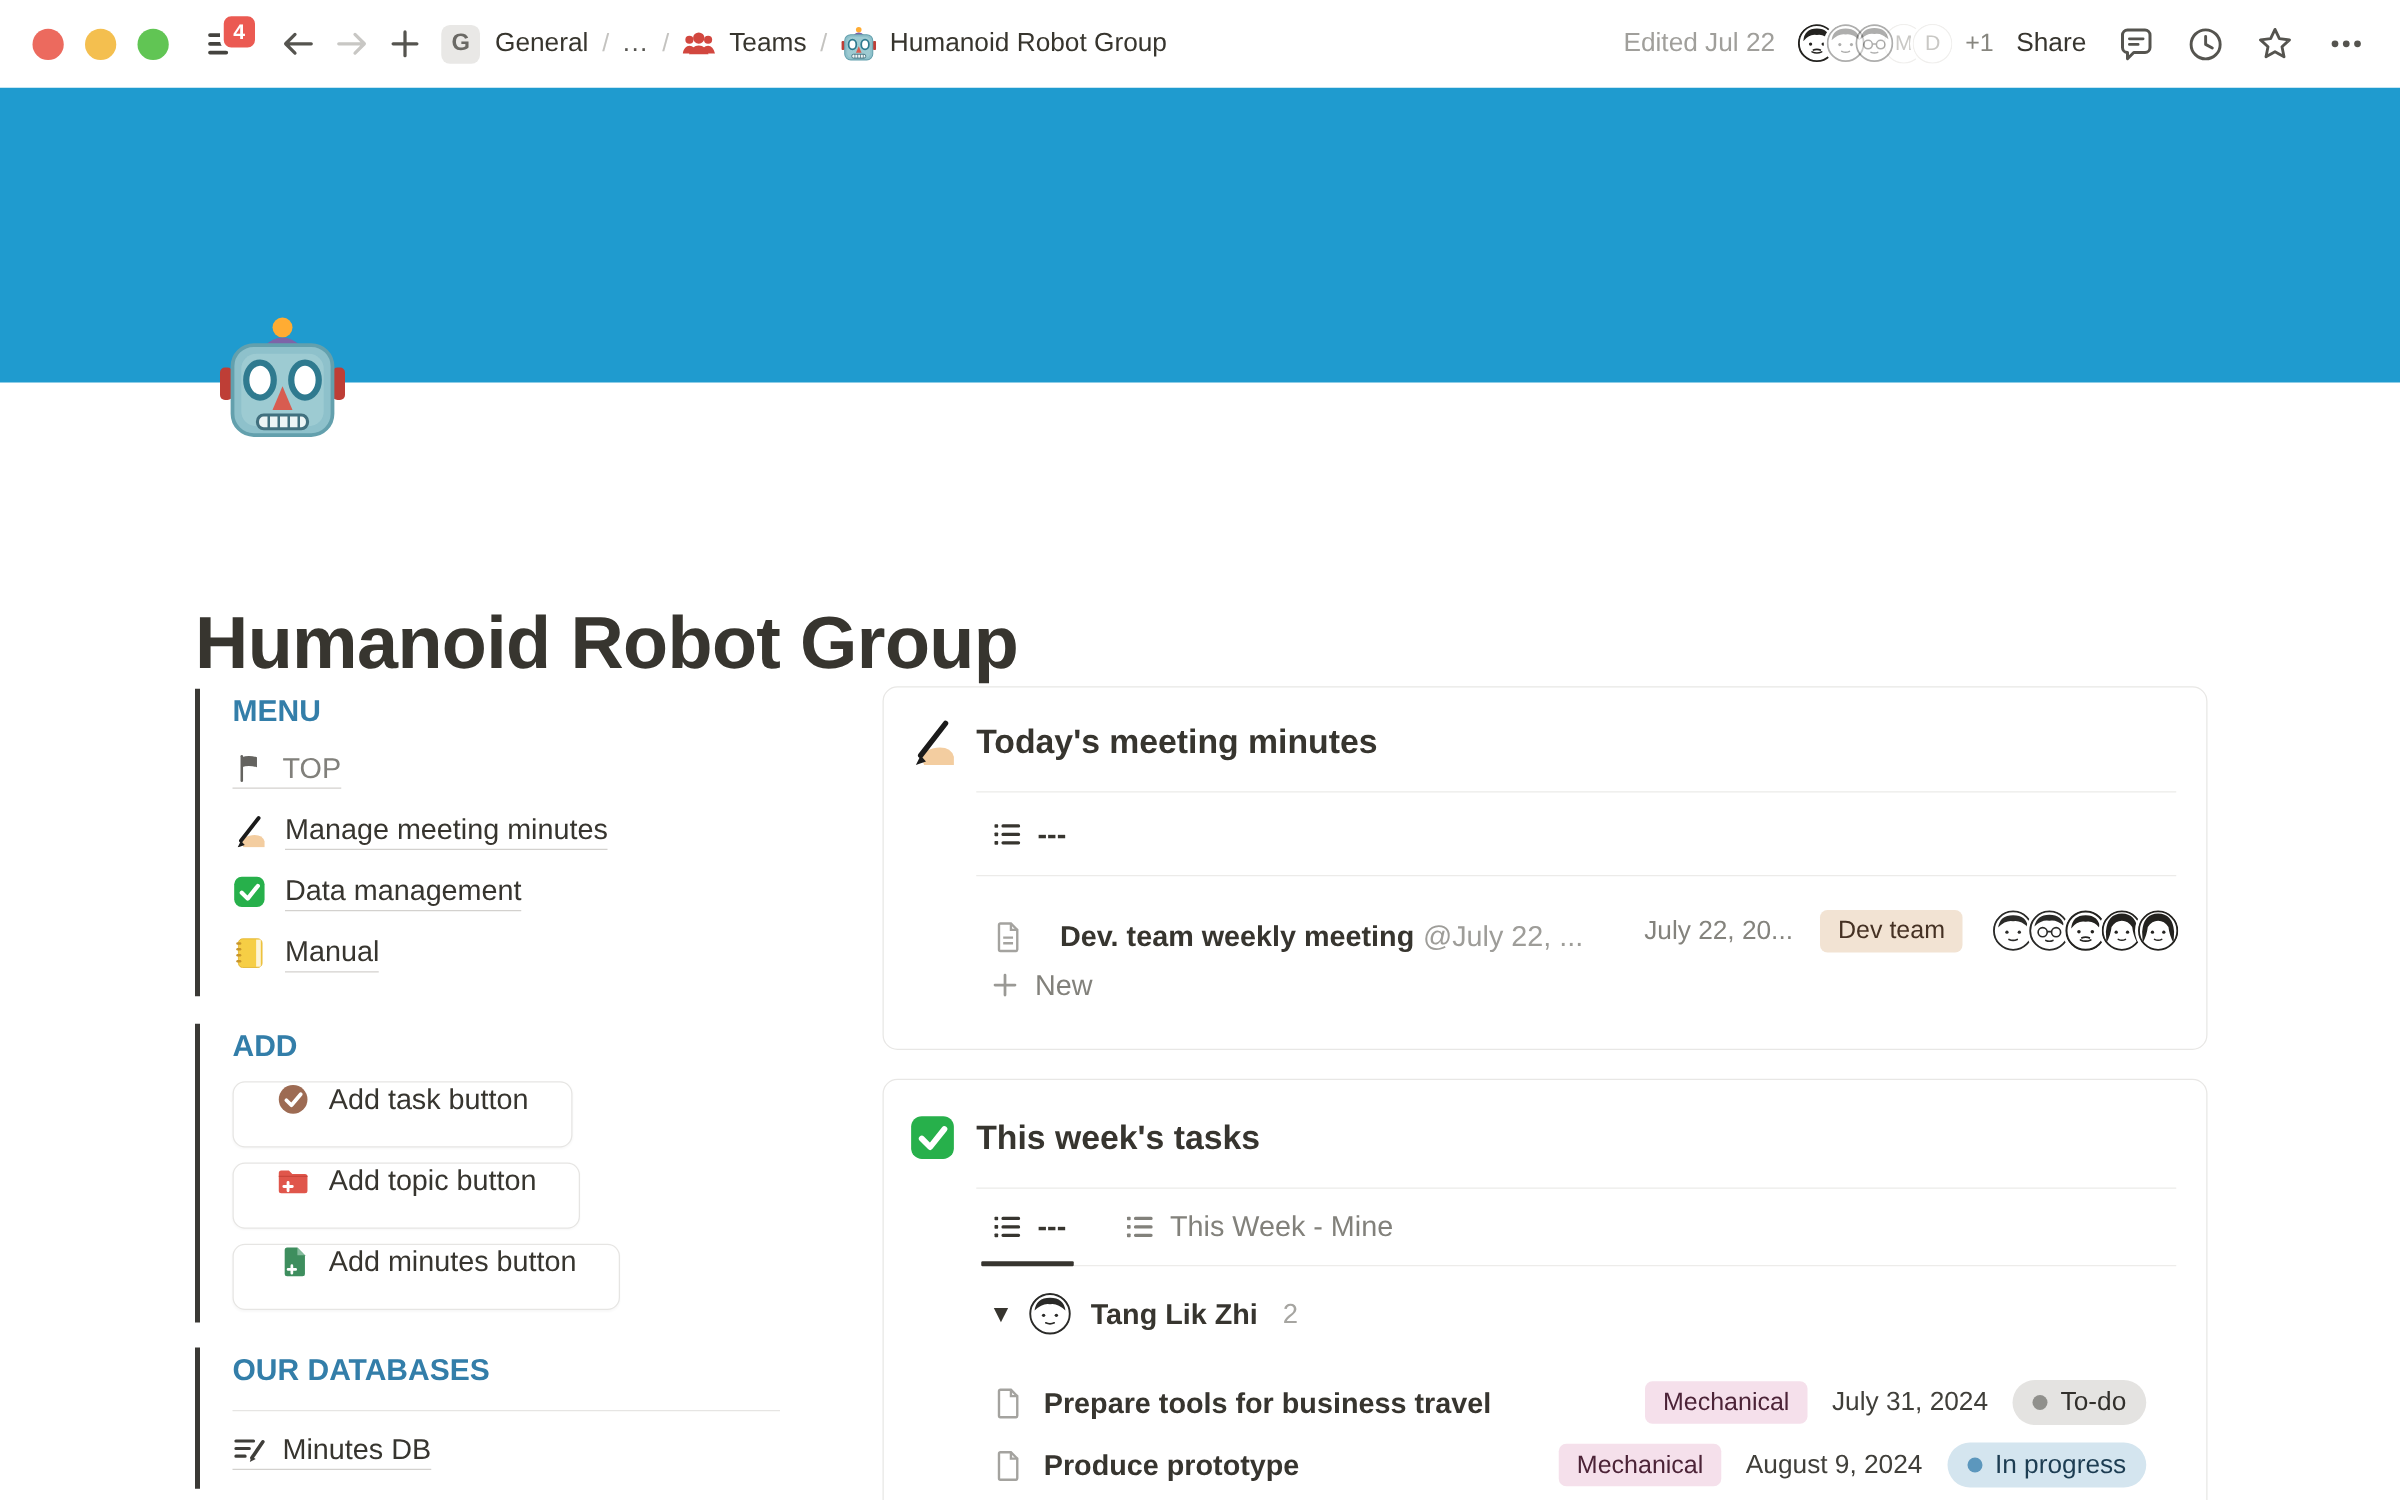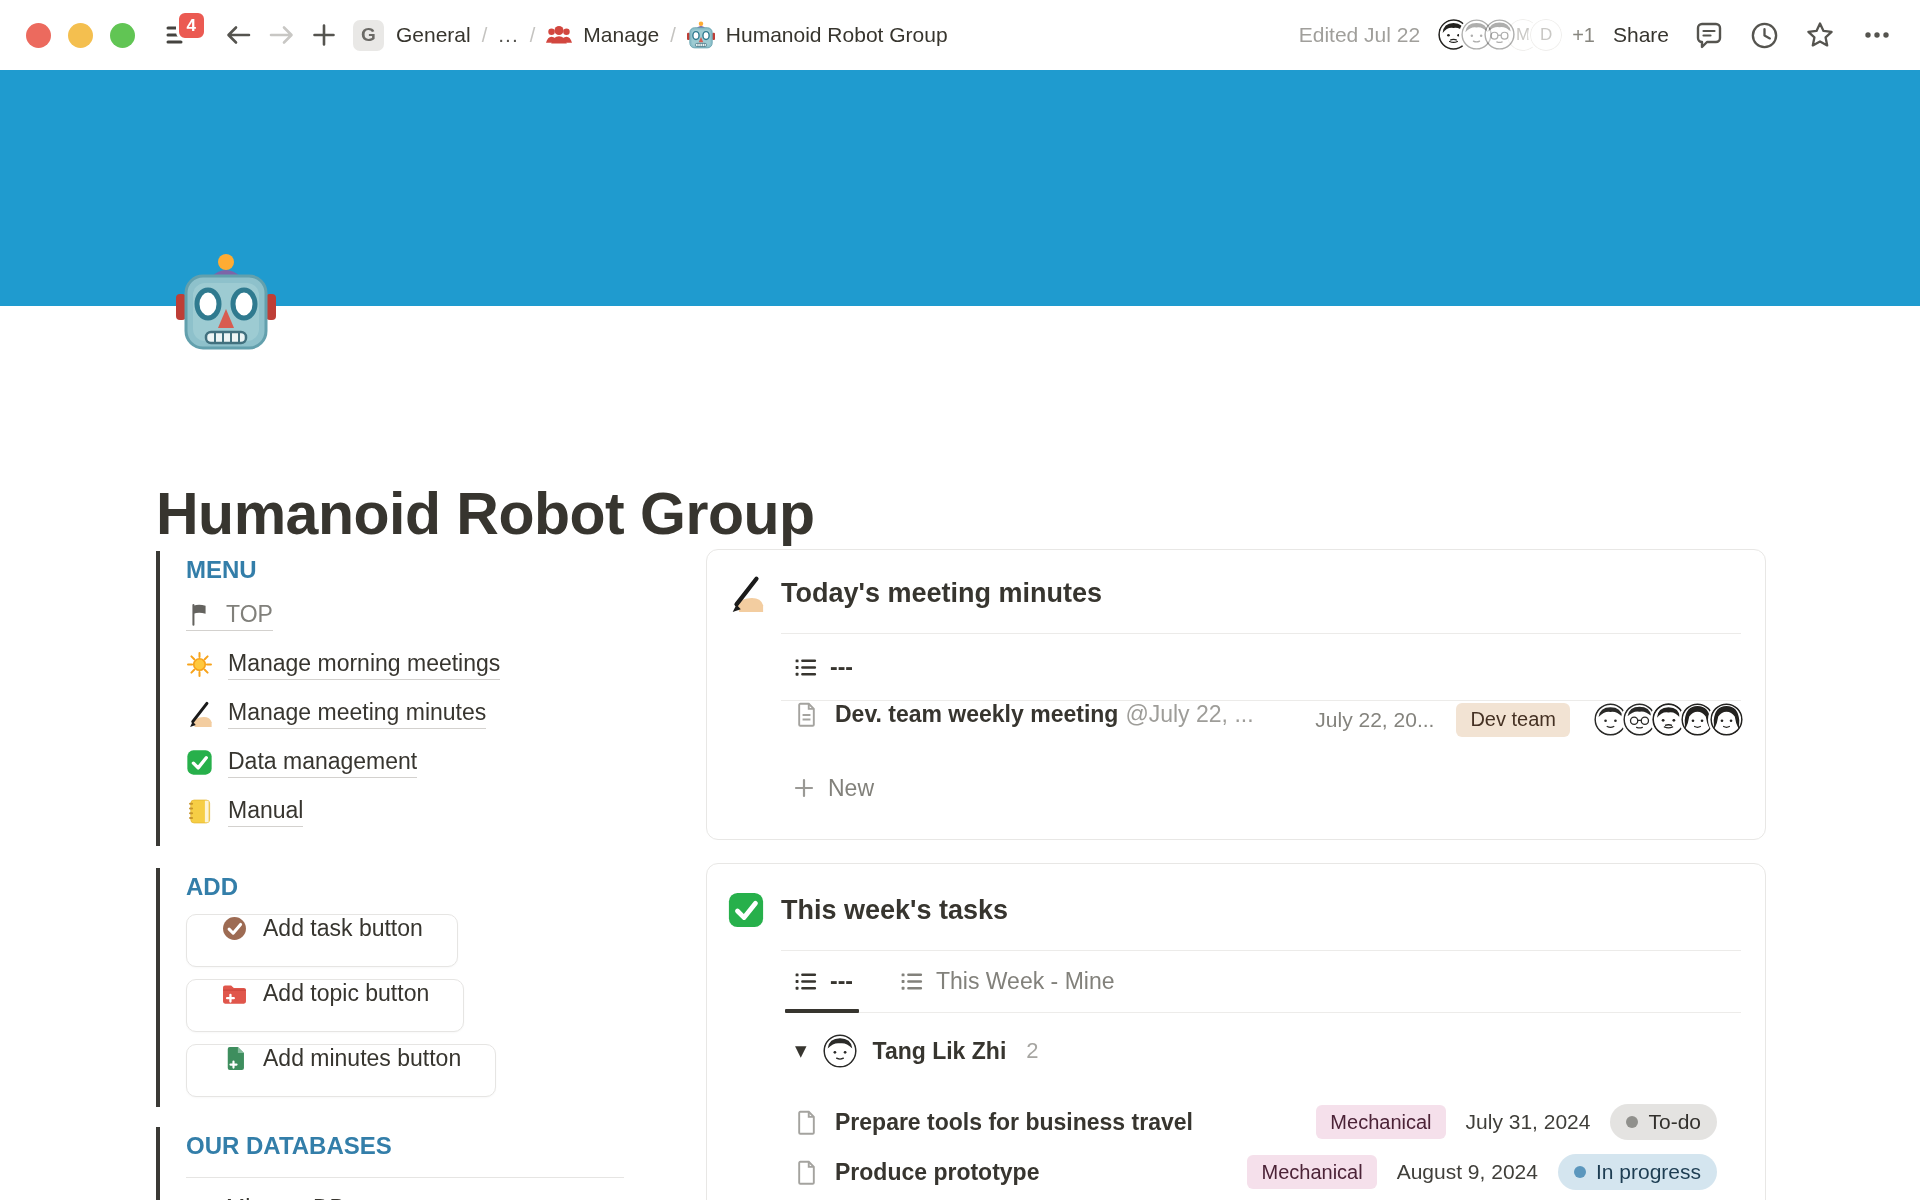--- a/index.html
+++ b/index.html
@@ -71,21 +71,21 @@
   .c-header{display:flex;align-items:center;gap:16px;padding:24px 24px 0 20px;}
   .card2 .c-header{padding-top:27px;}
   .c-emoji{width:38px;height:38px;flex:none;}
   .c-title{font-size:27px;font-weight:700;color:#37352F;}
   .c-div{height:1px;background:#ECEBE9;margin:21px 24px 0 74px;}
   .tab-row{display:flex;align-items:center;gap:46px;margin:0 24px 0 86px;height:66px;}
   .tab{display:flex;align-items:center;gap:12px;font-size:23px;font-weight:600;color:#37352F;height:100%;position:relative;}
   .tab.inactive{color:#82817B;font-weight:500;}
   .tabs-border{border-bottom:1px solid #EDECEA;height:61px;}
   .tab.active-underline::after{content:"";position:absolute;left:-8px;right:-6px;bottom:-1px;height:4px;background:#37352F;border-radius:1px;}
-  .meeting-row{display:flex;align-items:flex-start;margin:0 20px 0 86px;height:62px;gap:15px;}
+  .meeting-row{display:flex;align-items:flex-end;margin:0 20px 0 86px;height:62px;gap:28px;}
   .row-doc{width:27px;height:27px;flex:none;}
   .row-title{font-size:23px;font-weight:600;color:#37352F;white-space:nowrap;}
   .mention{color:#9E9D99;font-weight:400;margin-left:7px;}
   .row-meta{margin-left:auto;display:flex;align-items:center;gap:22px;}
   .row-date{font-size:21px;color:#84837D;white-space:nowrap;}
   .tag{height:34px;display:inline-flex;align-items:center;padding:0 14px;border-radius:6px;font-size:20px;white-space:nowrap;}
   .tag-devteam{background:#F2E3D3;color:#453123;}
   .tag-mech{background:#F5E0EB;color:#4C2337;}
   .avatars-row{display:flex;align-items:center;}
   .av-s{width:37px;height:37px;border-radius:50%;background:#fff;border:2px solid #fff;margin-left:-8px;box-sizing:border-box;overflow:hidden;}
@@ -275,21 +275,21 @@
     <div class="crumb root">
       <span>General</span>
     </div>
     <span class="crumb-sep">/</span>
     <div class="crumb crumb-ellipsis">...</div>
     <span class="crumb-sep">/</span>
     <div class="crumb">
       <svg width="26" height="26" viewBox="0 0 40 40">
           <use href="#s-people"></use>
         </svg>
-      <span>Manage</span>
+      <span>Teams</span>
     </div>
     <span class="crumb-sep">/</span>
     <div class="crumb">
       <svg width="28" height="28" viewBox="0 0 100 100">
           <use href="#s-robot"></use>
         </svg>
       <span>Humanoid Robot Group</span>
     </div>
   </div>
 
@@ -357,26 +357,20 @@
 
     <div class="quote q1">
       <div class="section-heading">MENU</div>
       <div class="menu-row top-row">
         <span class="link-underline">
           <svg class="emoji-icon" width="24" height="24" viewBox="0 0 40 40">
               <use href="#s-flag"></use>
             </svg>
           <span>TOP</span>
         </span>
-      </div>
-      <div class="menu-row">
-        <svg class="emoji-icon" viewBox="0 0 40 40">
-            <use href="#s-sun"></use>
-          </svg>
-        <span class="link-underline">Manage morning meetings</span>
       </div>
       <div class="menu-row">
         <svg class="emoji-icon" viewBox="0 0 40 40">
             <use href="#s-hand"></use>
           </svg>
         <span class="link-underline">Manage meeting minutes</span>
       </div>
       <div class="menu-row">
         <svg class="emoji-icon" viewBox="0 0 40 40">
             <use href="#s-check"></use>

